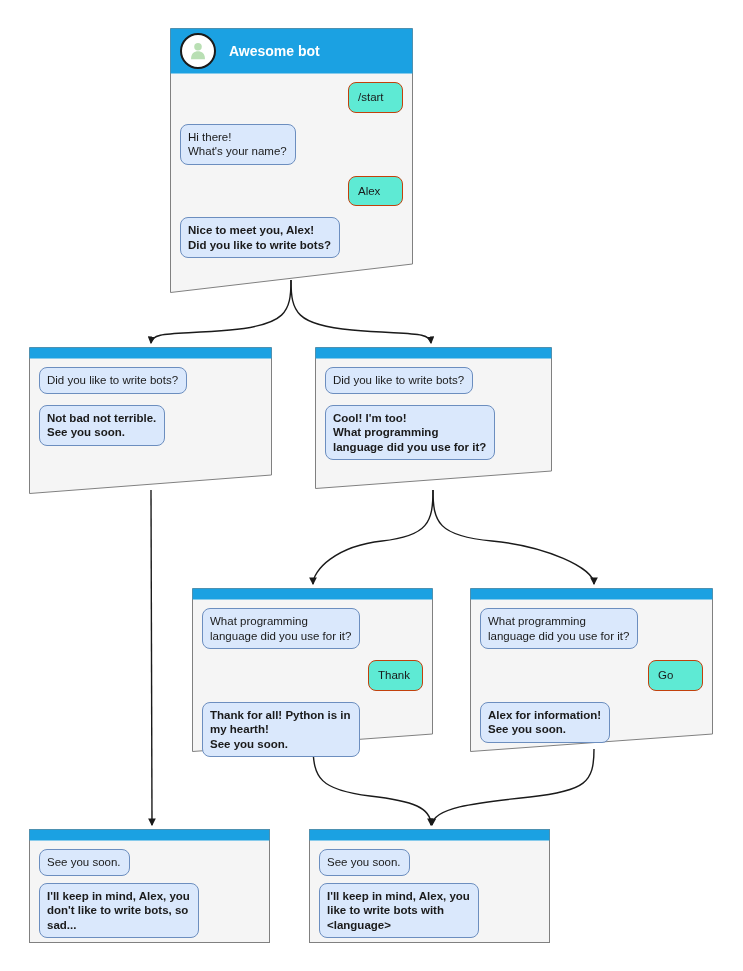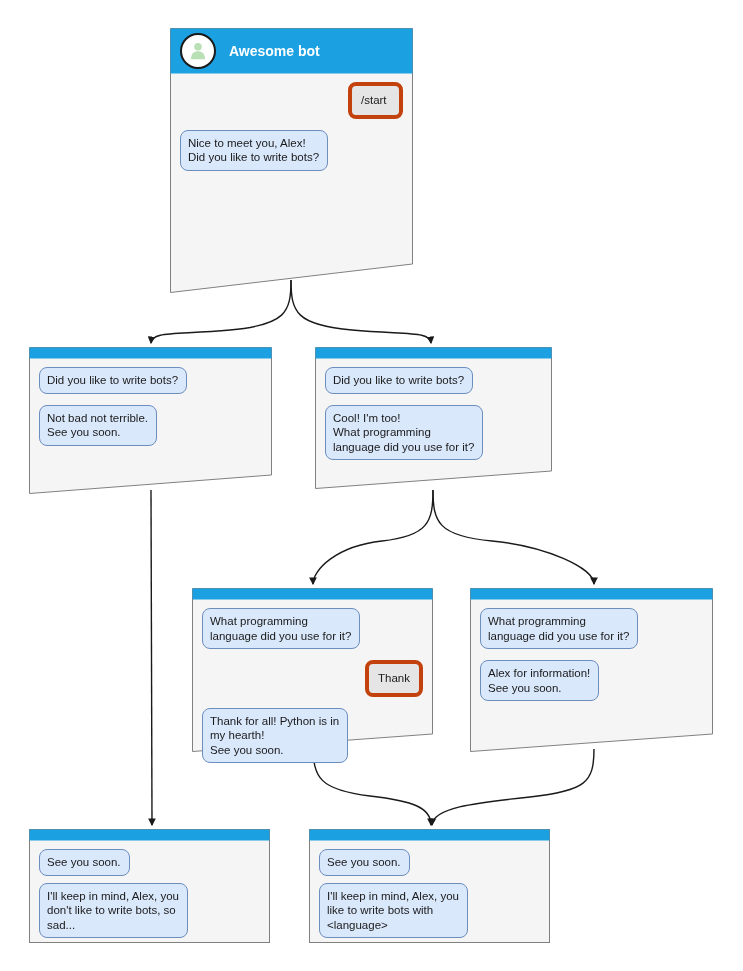--- a/index.html
+++ b/index.html
@@ -103,29 +103,29 @@
     padding: 5px 8px 5px 7px;
     white-space: pre-line;
     display: inline-block;
     max-width: 100%;
   }
   .bubble.bot {
     background: #dae8fc;
     border: 1px solid #6c8ebf;
   }
   .bubble.user {
-    background: #e5e5e5;
-    border: 4px solid #c2410c;
+    background: #5eead4;
+    border: 1px solid #c2410c;
     text-align: left;
   }
   .row {
     display: flex;
     margin-bottom: 11px;
   }
-  .row:last-child { margin-bottom: 0; }
+  .row:last-child { margin-bottom: 0; font-weight: bold; }
   .row.left  { justify-content: flex-start; }
   .row.right { justify-content: flex-end; }
   .row.right .bubble {
     min-width: 55px;
     text-align: left;
     padding: 7px 9px 7px 9px;
   }
 
   
   #card-root   { left: 170px; top: 28px;  width: 243px; height: 265px; }
@@ -175,20 +175,27 @@
             <path d="M4.4 21 C4.4 14.6 8 12.4 12 12.4 C16 12.4 19.6 14.6 19.6 21 Z" fill="#b9dfb4"></path>
           </svg>
         </div>
         <div class="bot-title">Awesome bot</div>
       </div>
       <div class="chat-area">
         <div class="row right">
           <div class="bubble user">/start</div>
         </div>
         <div class="row left">
+          <div class="bubble bot">Hi there!
+What's your name?</div>
+        </div>
+        <div class="row right">
+          <div class="bubble user">Alex</div>
+        </div>
+        <div class="row left">
           <div class="bubble bot">Nice to meet you, Alex!
 Did you like to write bots?</div>
         </div>
       </div>
     </div>
   </div>
 
   <div class="card" id="card-no">
     <svg class="card-shape" viewBox="0 0 243 147" preserveAspectRatio="none">
       <polygon points="0.5,0.5 242.5,0.5 242.5,128 0.5,146.5" fill="#f5f5f5" stroke="#808080" stroke-width="1"></polygon>
@@ -257,20 +264,23 @@
       <polygon points="0.5,0.5 242.5,0.5 242.5,146 0.5,163.5" fill="#f5f5f5" stroke="#808080" stroke-width="1"></polygon>
       <rect x="0.5" y="0.5" width="242" height="11" fill="#1ba1e2" stroke="none"></rect>
     </svg>
     <div class="card-inner">
       <div class="slimbar"></div>
       <div class="chat-area">
         <div class="row left">
           <div class="bubble bot">What programming
 language did you use for it?</div>
         </div>
+        <div class="row right">
+          <div class="bubble user">Go</div>
+        </div>
         <div class="row left">
           <div class="bubble bot">Alex for information!
 See you soon.</div>
         </div>
       </div>
     </div>
   </div>
 
   <div class="card" id="card-end-no">
     <svg class="card-shape" viewBox="0 0 241 114" preserveAspectRatio="none">

